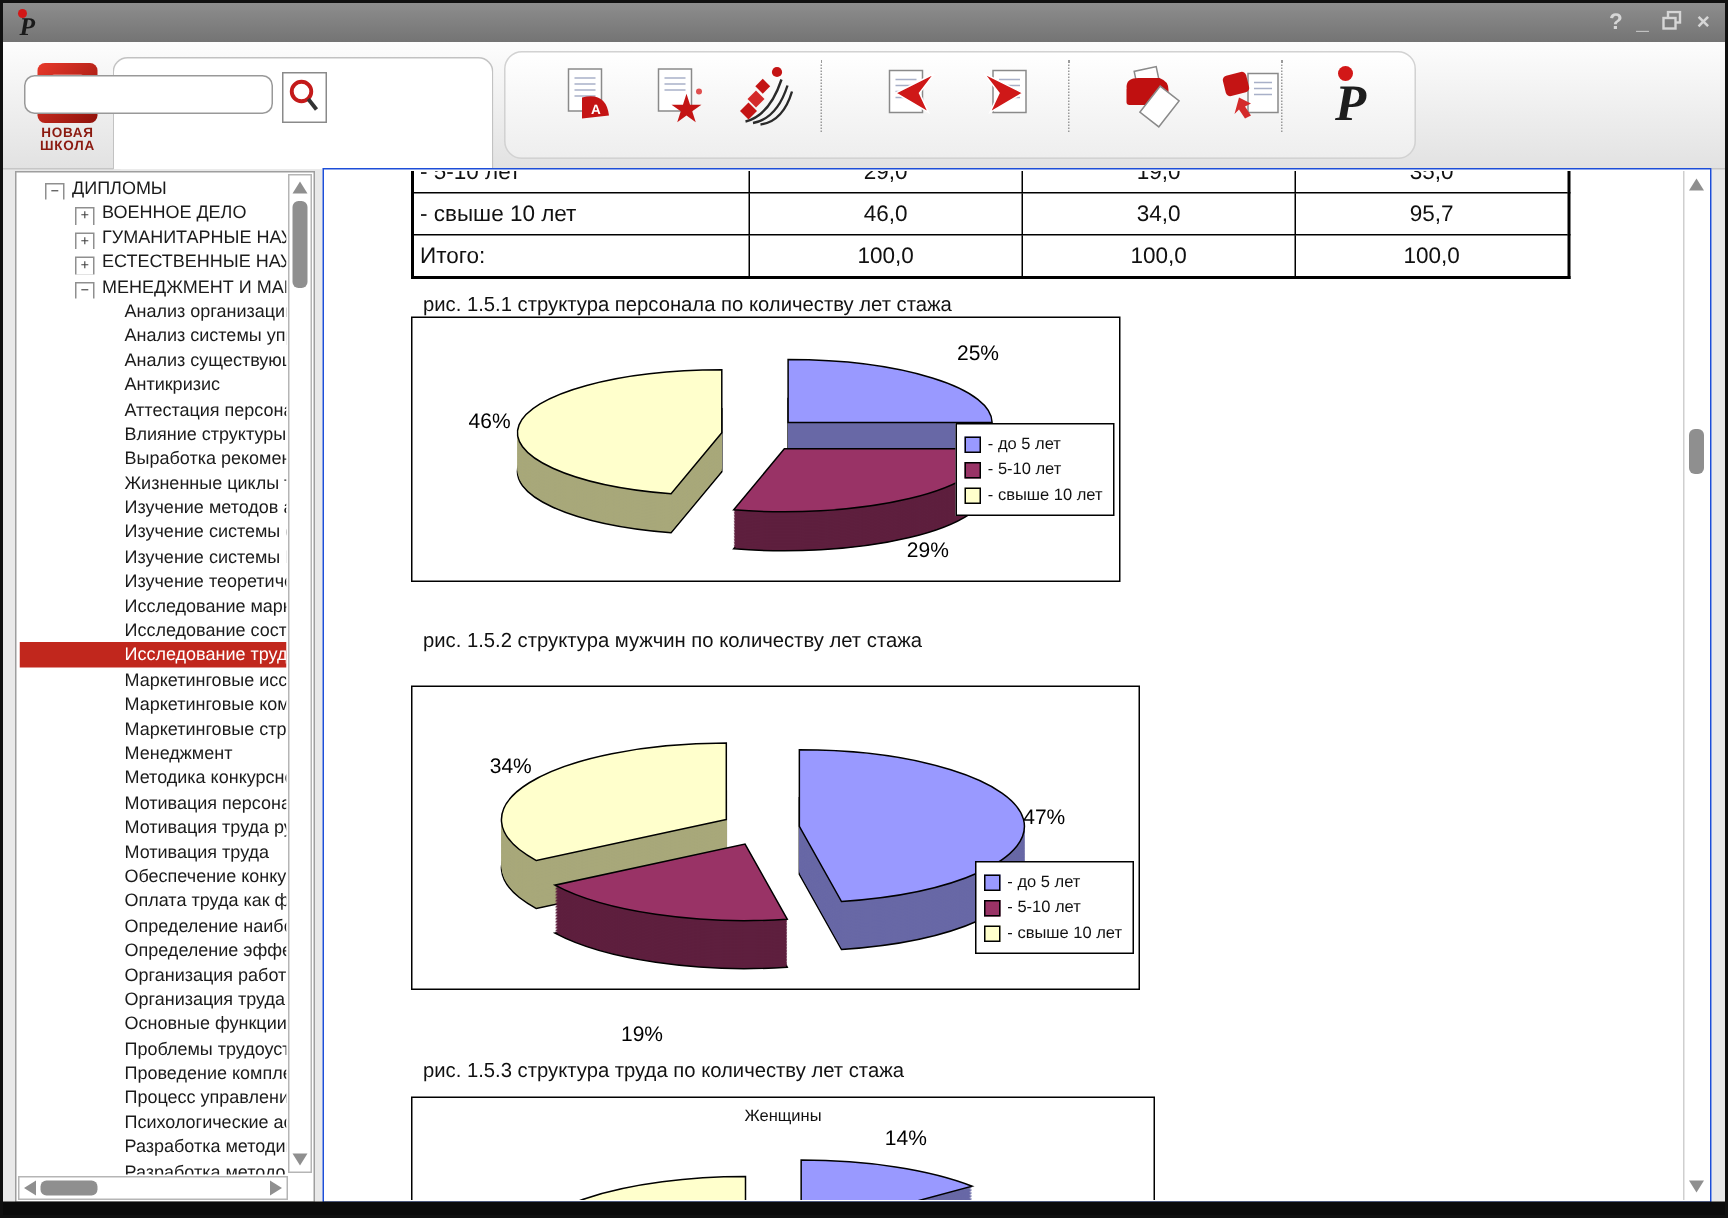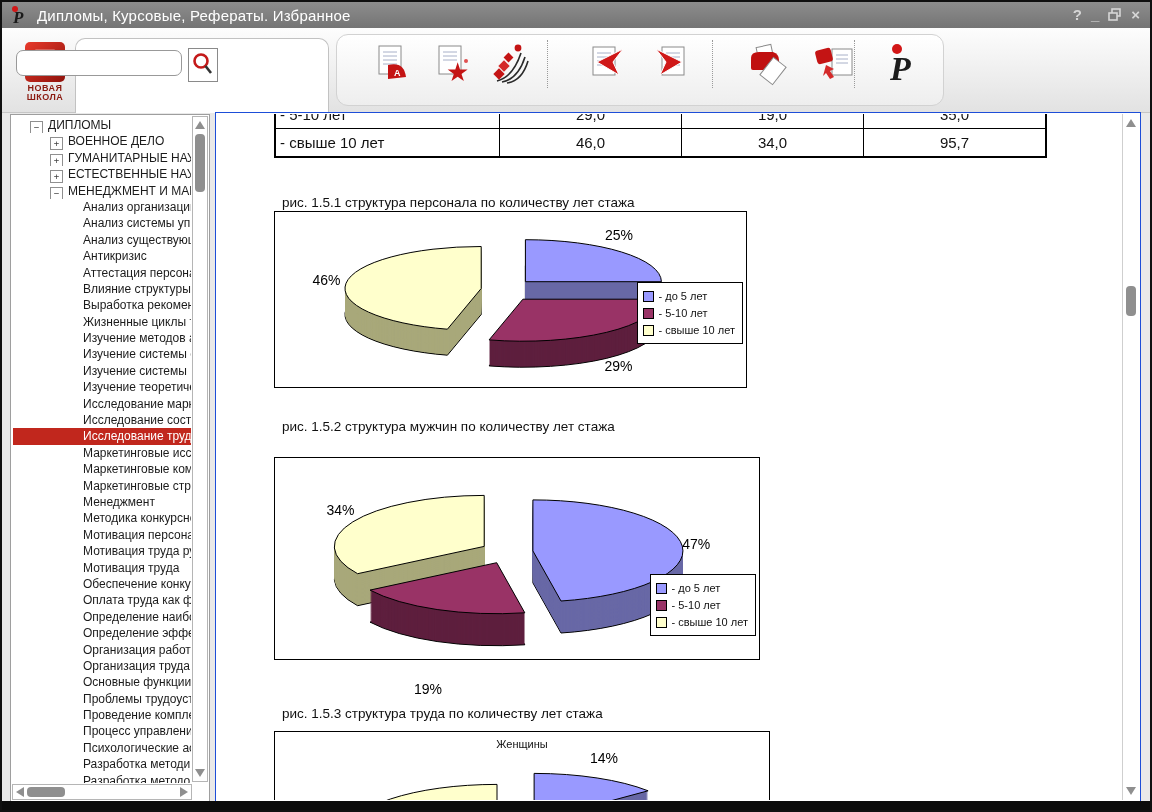--- a/index.html
+++ b/index.html
@@ -76,21 +76,20 @@
 
 <div class="frame"></div>
 
 <div class="titlebar">
   <span class="tb-logo">
     <svg width="20" height="20">
         <circle cx="6" cy="4" r="3" fill="#d21717"></circle>
       <text x="4" y="18" font-family="Liberation Serif,serif" font-style="italic" font-weight="bold" font-size="17" fill="#1a1a1a">Р</text>
       </svg>
   </span>
-  <span class="tb-title">Дипломы, Курсовые, Рефераты. Избранное</span>
   <span class="tb-controls">
     <span>?</span>
     <span>_</span>
     <span><svg width="14" height="13">
           <rect x="4" y="1" width="8" height="7" fill="none" stroke="#d6d6d6" stroke-width="1.6"></rect>
           <rect x="1" y="5" width="8" height="7" fill="#7b7b7b" stroke="#d6d6d6" stroke-width="1.6"></rect>
         </svg></span>
     <span>×</span>
   </span>
 </div>
@@ -280,20 +279,26 @@
               <td class="cl">- 5-10 лет</td>
               <td class="cv">29,0</td>
               <td class="cv">19,0</td>
               <td class="cv">35,0</td>
             </tr>
             <tr>
               <td class="cl">- свыше 10 лет</td>
               <td class="cv">46,0</td>
               <td class="cv">34,0</td>
               <td class="cv">95,7</td>
+            </tr>
+            <tr>
+              <td class="cl">Итого:</td>
+              <td class="cv">100,0</td>
+              <td class="cv">100,0</td>
+              <td class="cv">100,0</td>
             </tr>
           </tbody>
         </table>
       <div class="caption" style="top:96px">рис. 1.5.1 структура персонала по количеству лет стажа</div>
       <div class="caption" style="top:320px">рис. 1.5.2 структура мужчин по количеству лет стажа</div>
       <div class="caption" style="top:607px">рис. 1.5.3 структура труда по количеству лет стажа</div>
       <div class="figure-box" id="chart0" style="left:0;top:112px;width:471px;height:175px"><svg width="471" height="175">
             <path d="M 250.4 95.7 L 250.4 53.7 A 136 42 0 0 1 386.4 95.7 Z" fill="#6868A6" stroke="#000" stroke-width="1"></path>
             <path d="M 250.4 94.7 L 250.4 52.7 A 136 42 0 0 1 386.4 94.7 Z" fill="#6868A6"></path>
             <path d="M 250.4 93.7 L 250.4 51.7 A 136 42 0 0 1 386.4 93.7 Z" fill="#6868A6"></path>
@@ -368,21 +373,21 @@
             <path d="M 247.9 96.2 L 383.9 96.2 A 136 42 0 0 1 214.1 136.9 Z" fill="#5E1F3E"></path>
             <path d="M 247.9 95.2 L 383.9 95.2 A 136 42 0 0 1 214.1 135.9 Z" fill="#5E1F3E"></path>
             <path d="M 247.9 94.2 L 383.9 94.2 A 136 42 0 0 1 214.1 134.9 Z" fill="#5E1F3E"></path>
             <path d="M 247.9 93.2 L 383.9 93.2 A 136 42 0 0 1 214.1 133.9 Z" fill="#5E1F3E"></path>
             <path d="M 247.9 92.2 L 383.9 92.2 A 136 42 0 0 1 214.1 132.9 Z" fill="#5E1F3E"></path>
             <path d="M 247.9 91.2 L 383.9 91.2 A 136 42 0 0 1 214.1 131.9 Z" fill="#5E1F3E"></path>
             <path d="M 247.9 90.2 L 383.9 90.2 A 136 42 0 0 1 214.1 130.9 Z" fill="#5E1F3E"></path>
             <path d="M 247.9 89.2 L 383.9 89.2 A 136 42 0 0 1 214.1 129.9 Z" fill="#5E1F3E"></path>
             <path d="M 247.9 88.2 L 383.9 88.2 A 136 42 0 0 1 214.1 128.9 Z" fill="#5E1F3E"></path>
             <path d="M 247.9 87.2 L 383.9 87.2 A 136 42 0 0 1 214.1 127.9 Z" fill="#993366" stroke="#000"></path>
-          </svg><div class="pct" style="left: 344px; top: 23.0578px;">25%</div><div class="pct" style="left: 51.4351px; top: 68.2616px;">46%</div><div class="pct" style="left: 343.549px; top: 153.695px;">29%</div><div class="legend" style="right: 3px; top: 70px;">
+          </svg><div class="pct" style="left: 377px; top: 23.0578px;">25%</div><div class="pct" style="left: 51.4351px; top: 68.2616px;">46%</div><div class="pct" style="left: 343.549px; top: 153.695px;">29%</div><div class="legend" style="right: 3px; top: 70px;">
             <div class="lrow">
               <span class="sw" style="background: rgb(153, 153, 255);"></span>
               <span>- до 5 лет</span>
             </div>
             <div class="lrow">
               <span class="sw" style="background: rgb(153, 51, 102);"></span>
               <span>- 5-10 лет</span>
             </div>
             <div class="lrow">
               <span class="sw" style="background: rgb(255, 255, 204);"></span>

